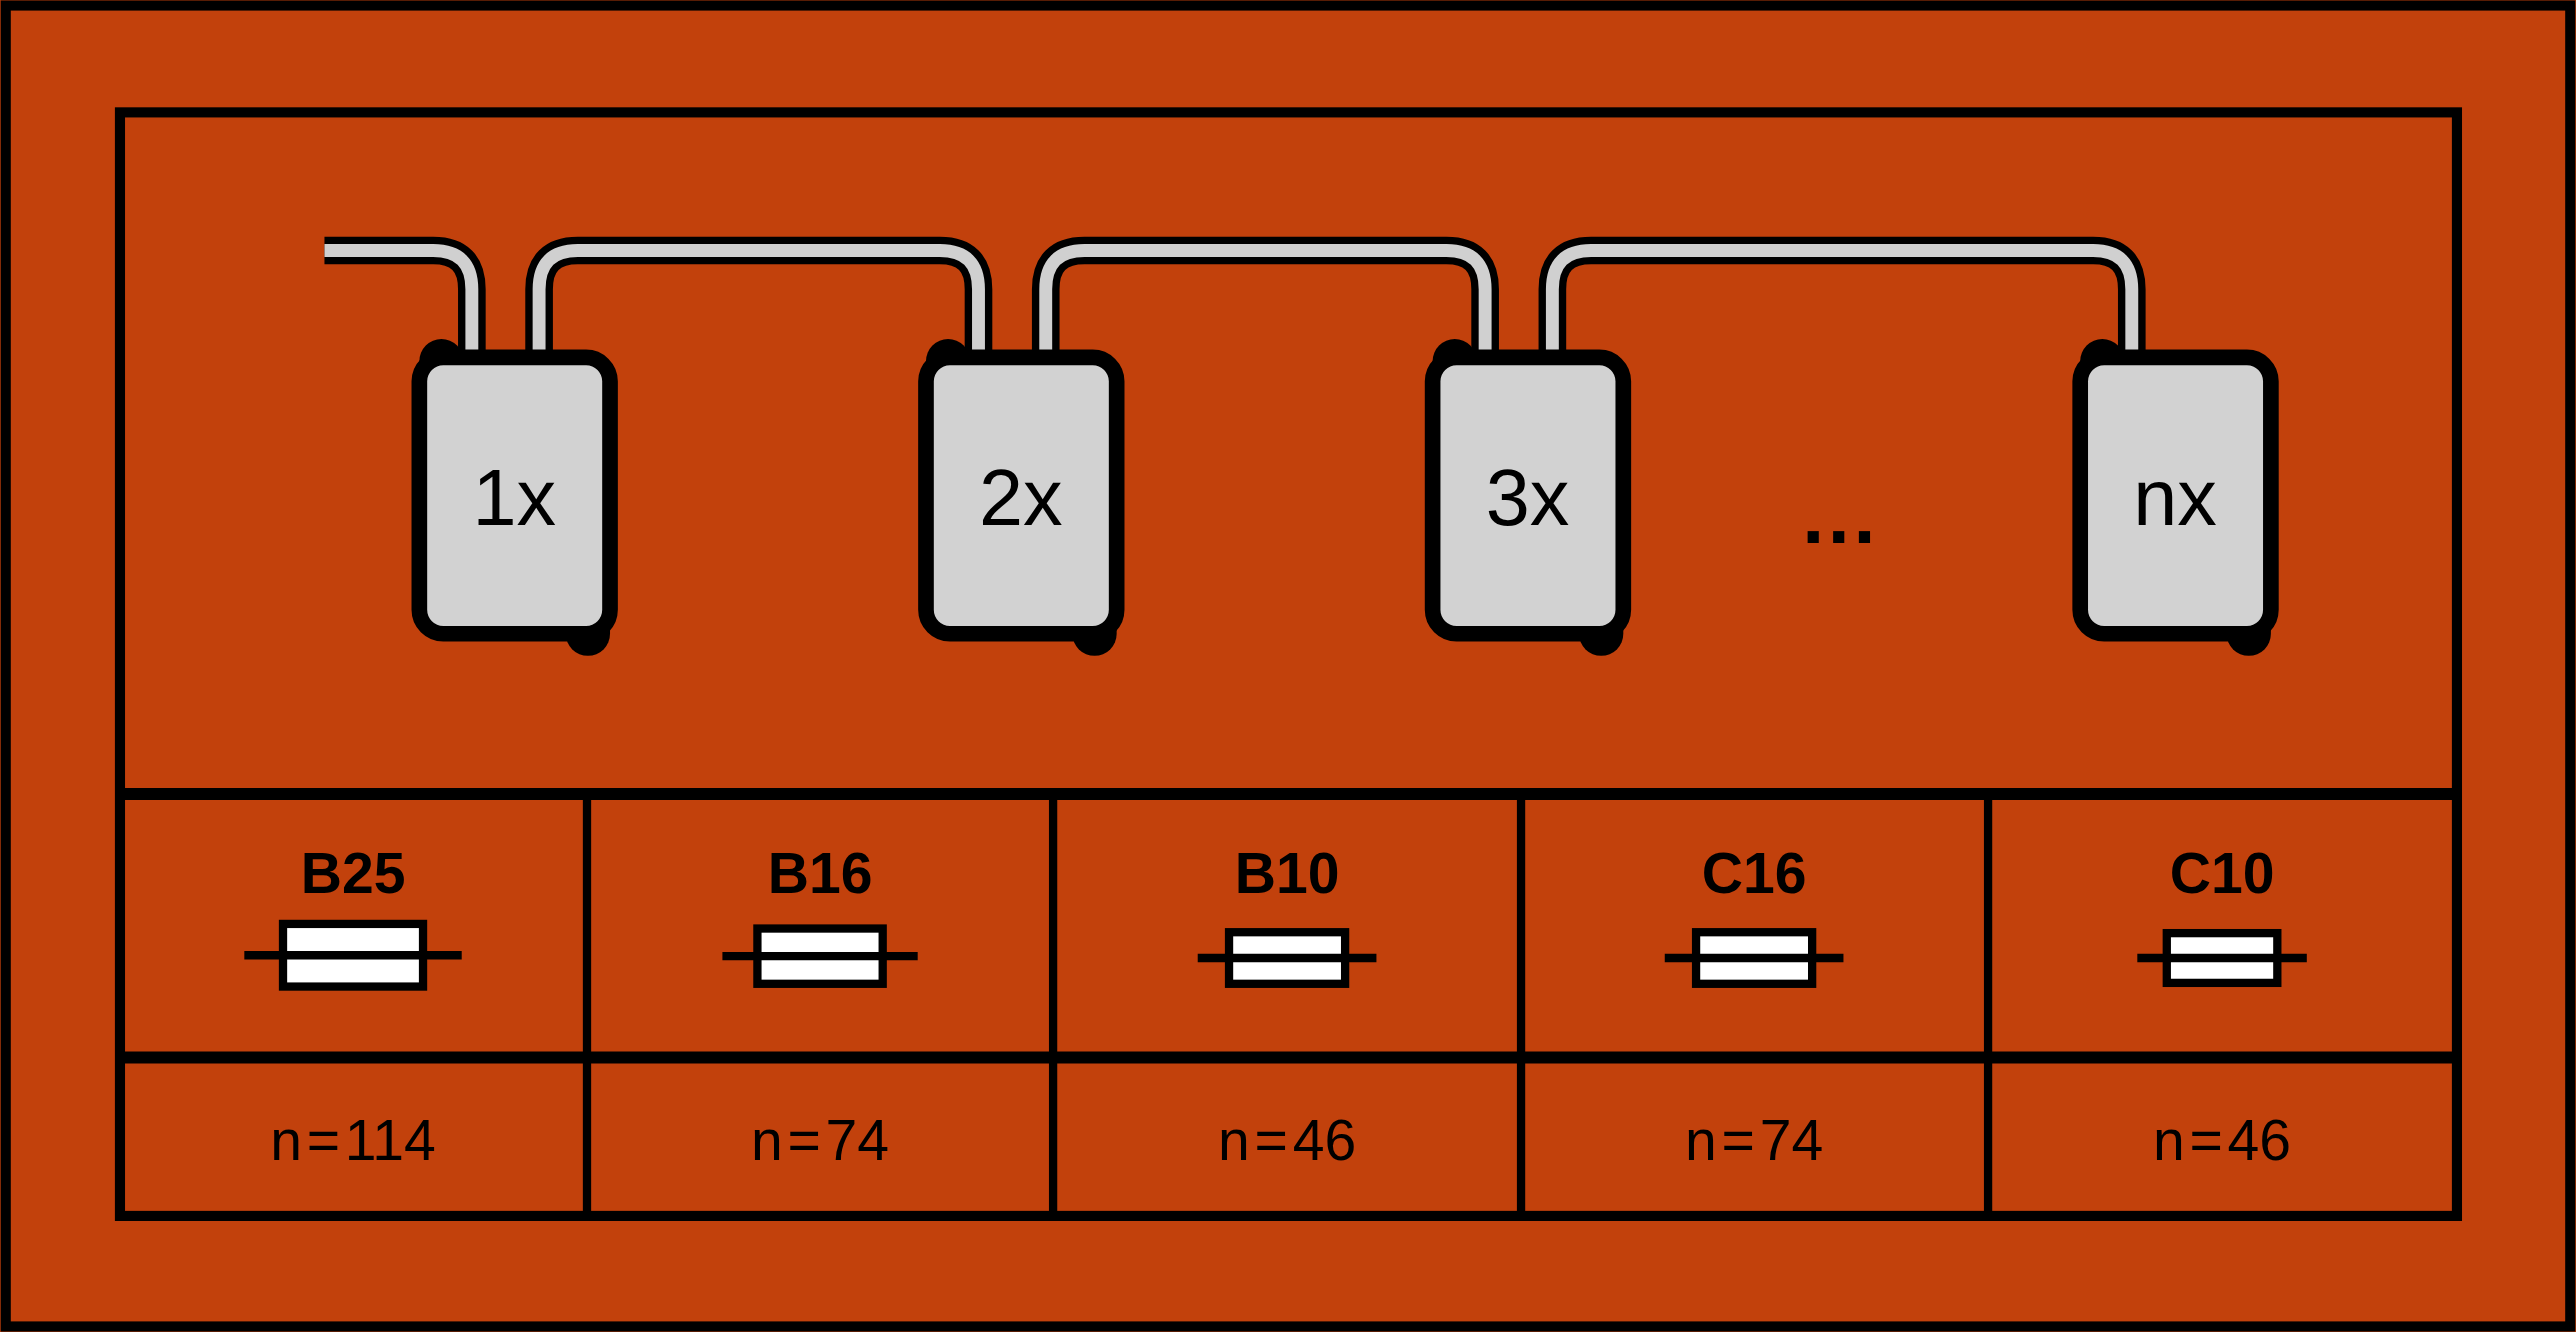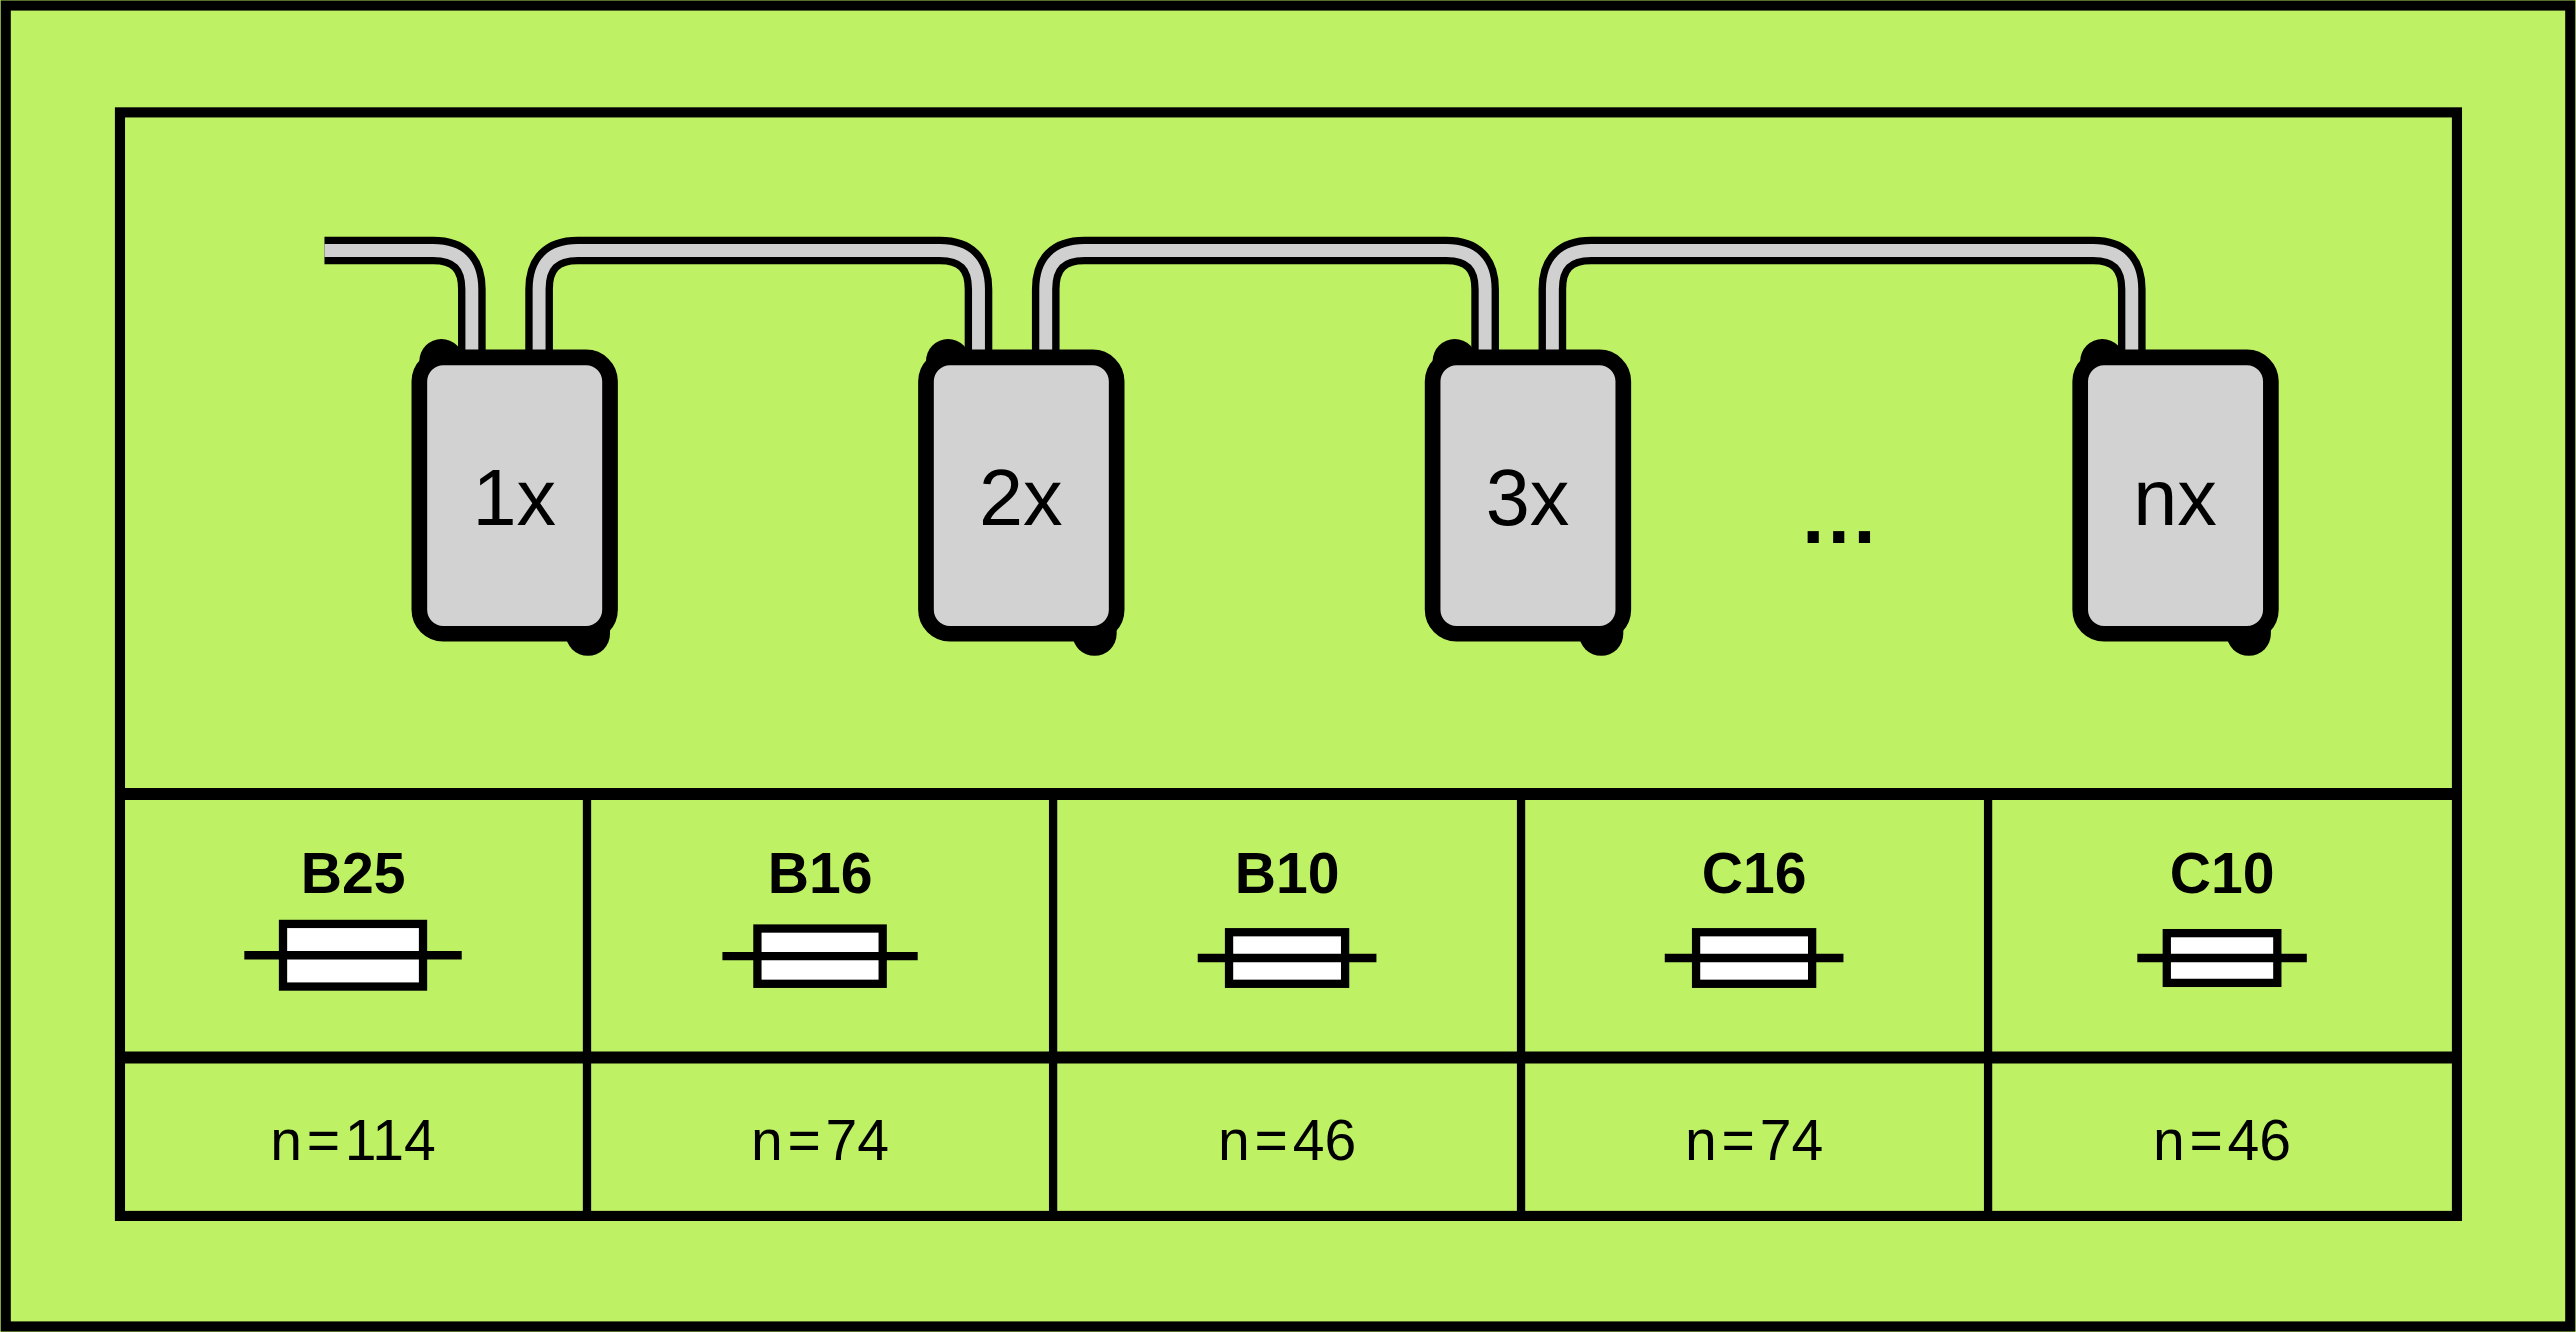--- a/index.html
+++ b/index.html
@@ -8,21 +8,21 @@
     padding: 0;
     background: #ffffff;
   }
   body {
     font-family: "Liberation Sans", sans-serif;
   }
   #stage {
     position: relative;
     width: 2576px;
     height: 1332px;
-    background: #bef264;
+    background: #c2410c;
     overflow: hidden;
   }
   #stage svg {
     display: block;
     width: 2576px;
     height: 1332px;
   }
   .frame-outer, .frame-inner {
     fill: none;
     stroke: #000000;

